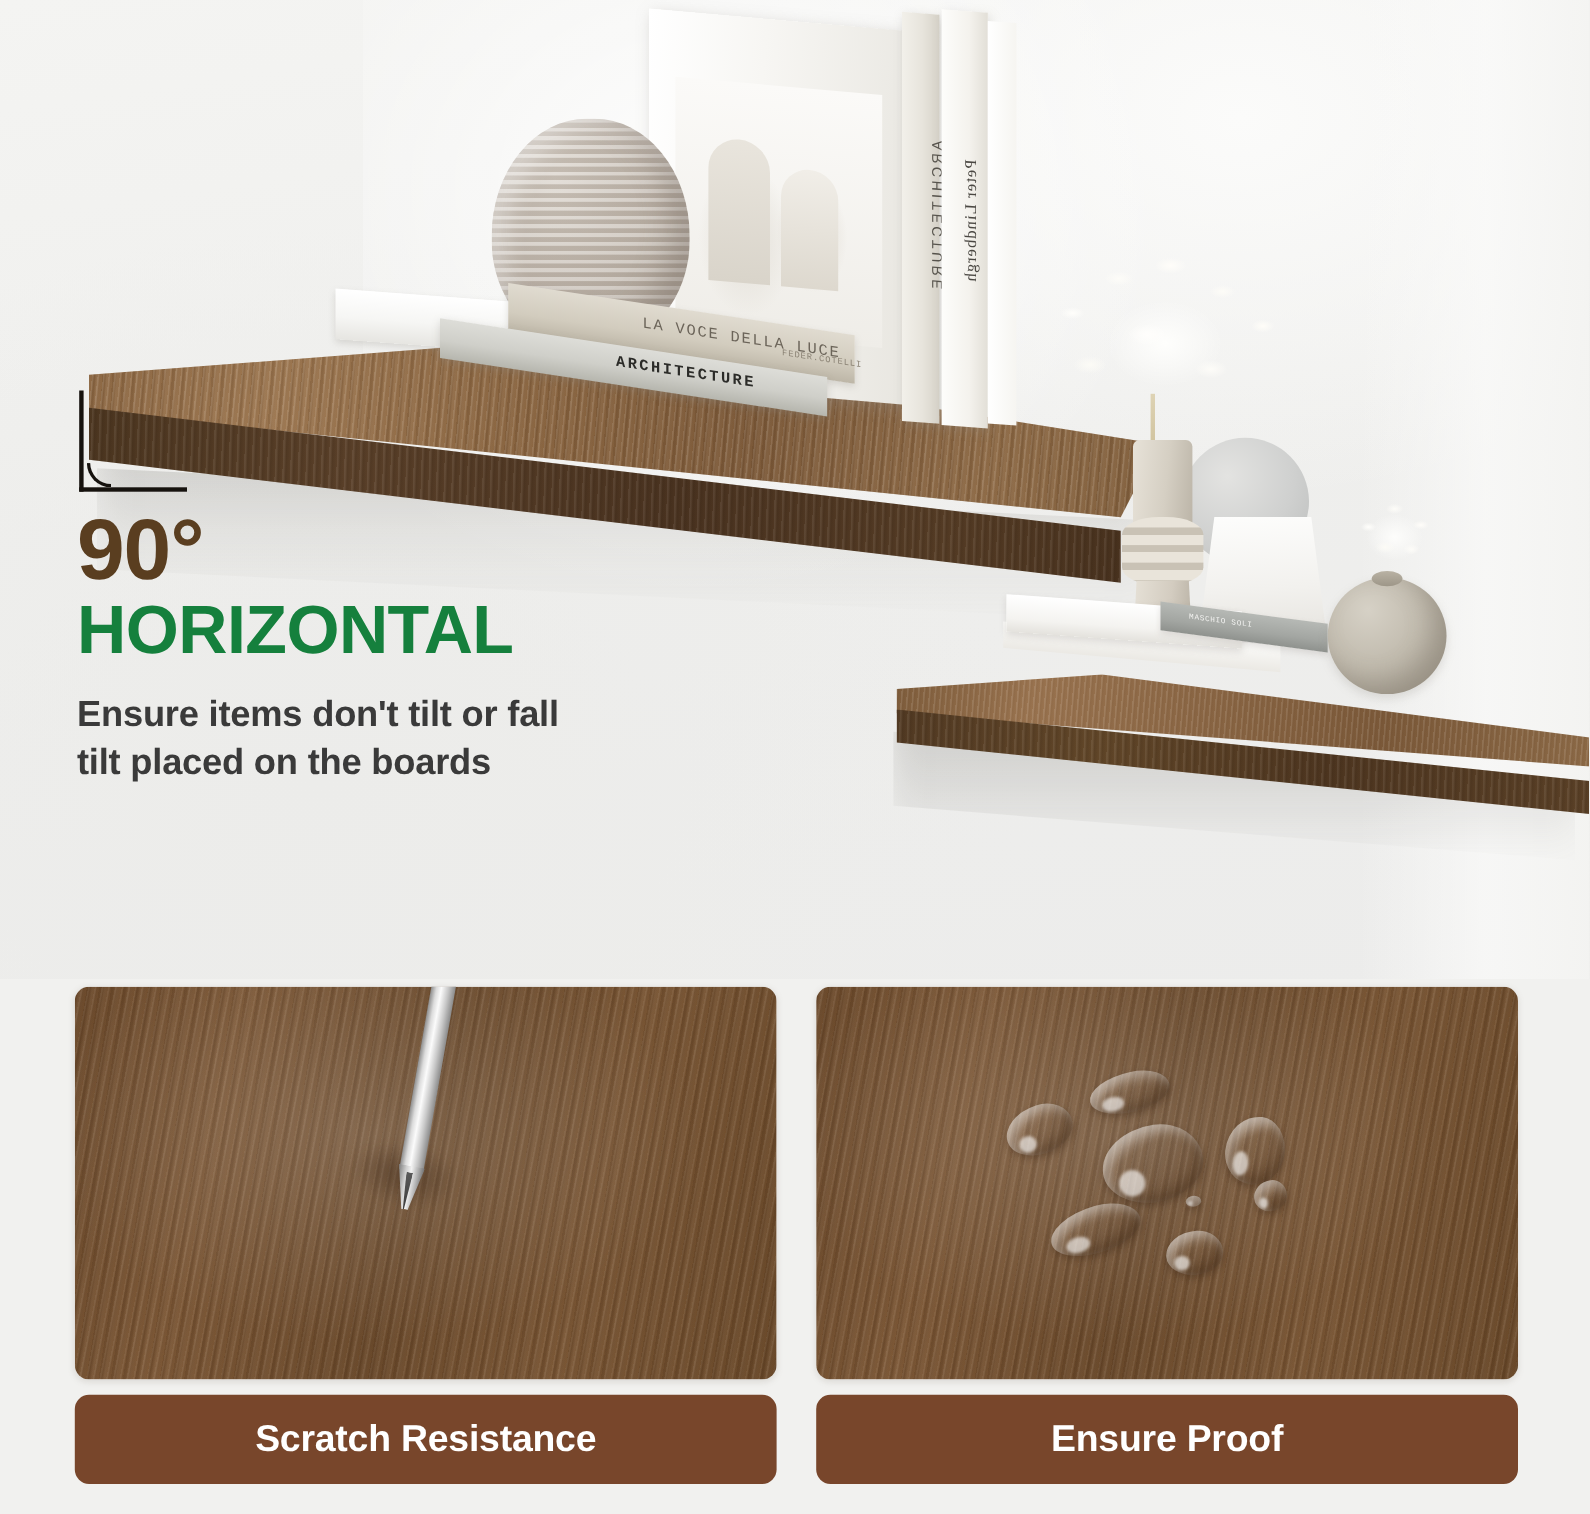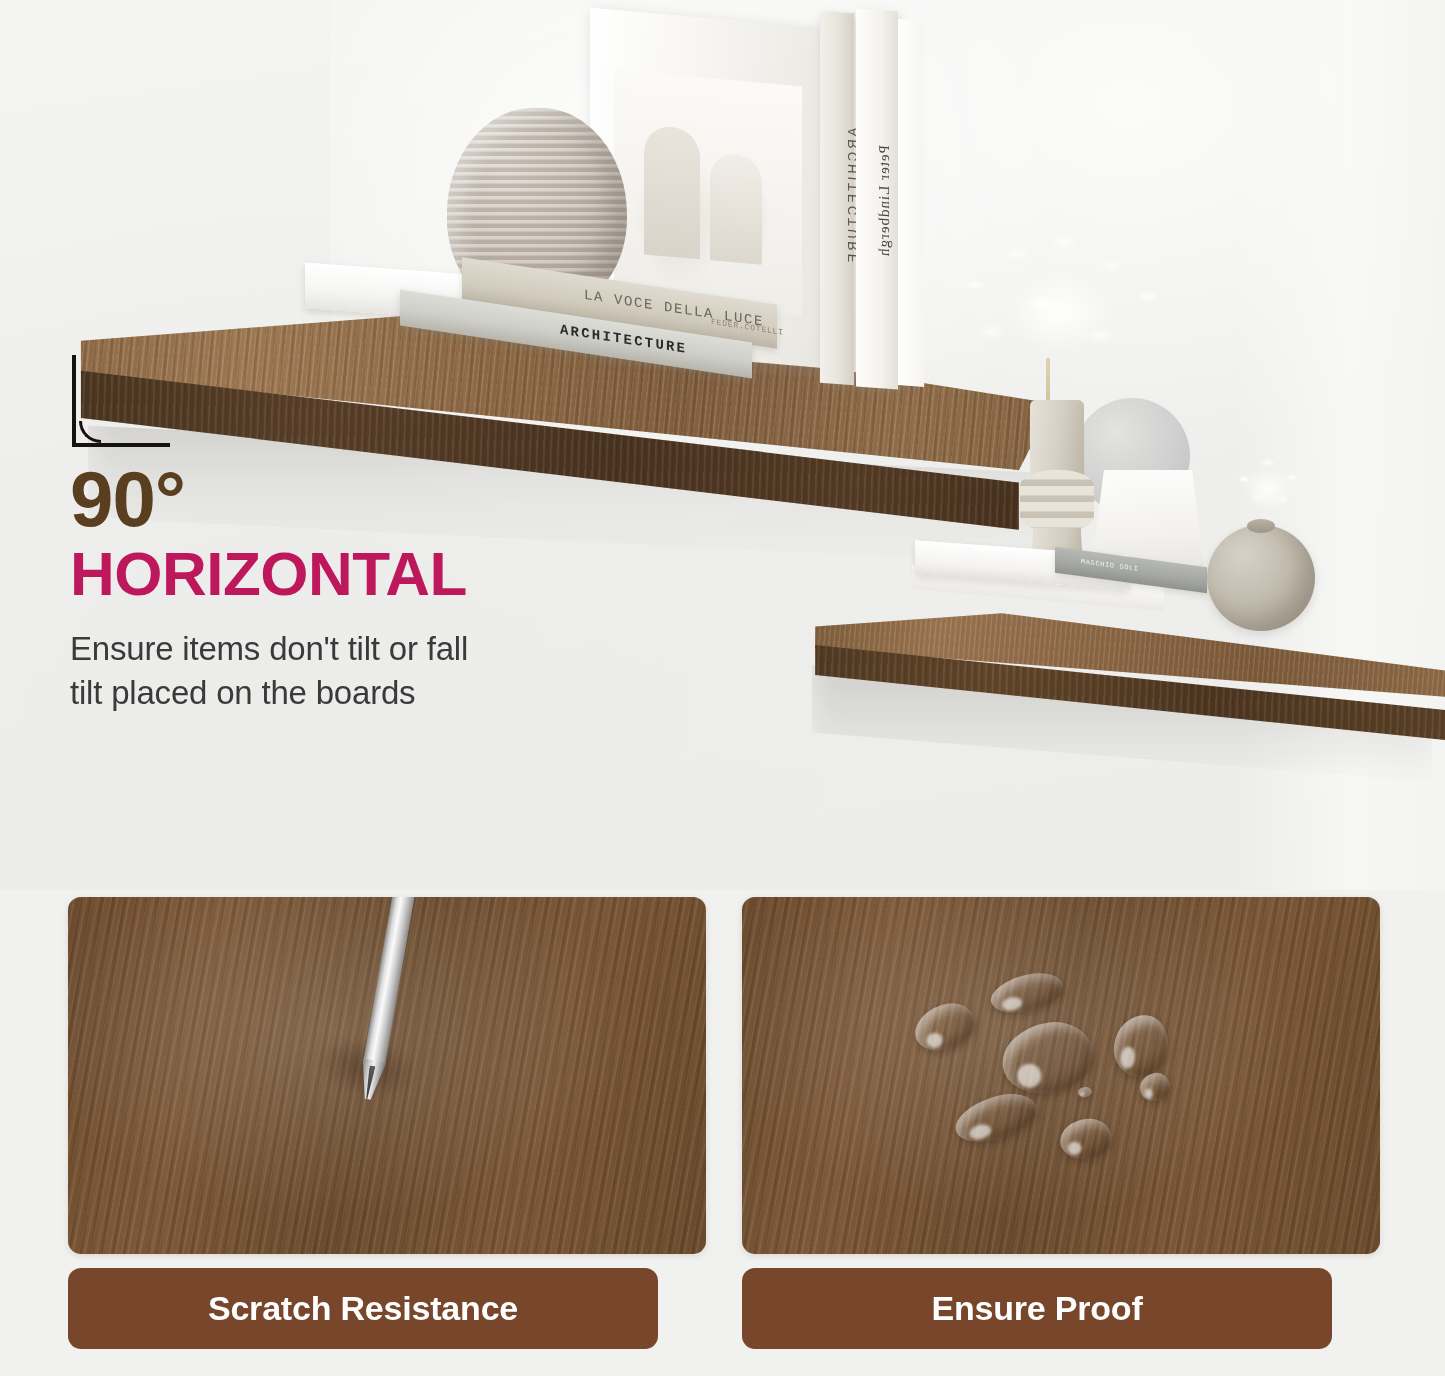--- a/index.html
+++ b/index.html
@@ -275,26 +275,26 @@
     border-radius:0 0 0 22px;
   }
 
   
   .textblock { position:absolute; left:70px; top:464px; width:700px; z-index:6; }
   .h-90 {
     font-size:78px; font-weight:bold; color:#5a3e20; line-height:.92;
     letter-spacing:-1px;
   }
   .h-main {
-    font-size:62px; font-weight:bold; color:#be185d; line-height:1.02;
+    font-size:62px; font-weight:bold; color:#15803d; line-height:1.02;
     letter-spacing:-.5px; margin-top:6px; text-transform:uppercase;
   }
   .sub {
     font-size:33px; color:#3a3a3a; line-height:1.32; margin-top:22px;
-    font-weight:normal; letter-spacing:-.2px;
+    font-weight:bold; letter-spacing:-.2px;
   }
 
   
   .features {
     position:absolute; left:68px; top:897px; width:1313px; height:452px;
     display:flex; gap:36px;
   }
   .feature { width:638px; display:flex; flex-direction:column; gap:14px; }
   .feature-photo {
     position:relative; width:638px; height:360px; border-radius:13px; overflow:hidden;
@@ -302,21 +302,21 @@
       repeating-linear-gradient(101deg, rgba(255,255,255,.055) 0px, rgba(255,255,255,.055) 1px, rgba(52,30,14,.10) 2px, rgba(255,255,255,0) 6px),
       repeating-linear-gradient(99deg, rgba(40,22,10,.11) 0px, rgba(40,22,10,.11) 2px, rgba(255,255,255,.05) 5px, rgba(255,255,255,0) 11px),
       linear-gradient(104deg, #6d4b2c 0%, #7d5836 22%, #6b4a2b 48%, #7a5634 72%, #6a4929 100%);
     box-shadow:0 2px 6px rgba(120,110,100,.18);
   }
   .feature-photo .sheen {
     position:absolute; inset:0;
     background:radial-gradient(ellipse 420px 260px at 42% 38%, rgba(255,255,255,.14) 0%, rgba(255,255,255,0) 72%);
   }
   .feature-label {
-    width:590px; height:82px; border-radius:13px;
+    width:638px; height:82px; border-radius:13px;
     background:#78462b;
     display:flex; align-items:center; justify-content:center;
     color:#ffffff; font-size:34px; font-weight:bold; letter-spacing:-.2px;
   }
 
   
   .screwdriver { position:absolute; left:290px; top:-6px; width:54px; height:220px; transform:rotate(10deg); }
   .screwdriver .shaft {
     position:absolute; left:16px; top:0; width:22px; height:176px;
     background:linear-gradient(90deg,#8d8d8d 0%, #dcdcdc 22%, #fbfbfb 42%, #c9c9c9 70%, #8a8a8a 100%);

